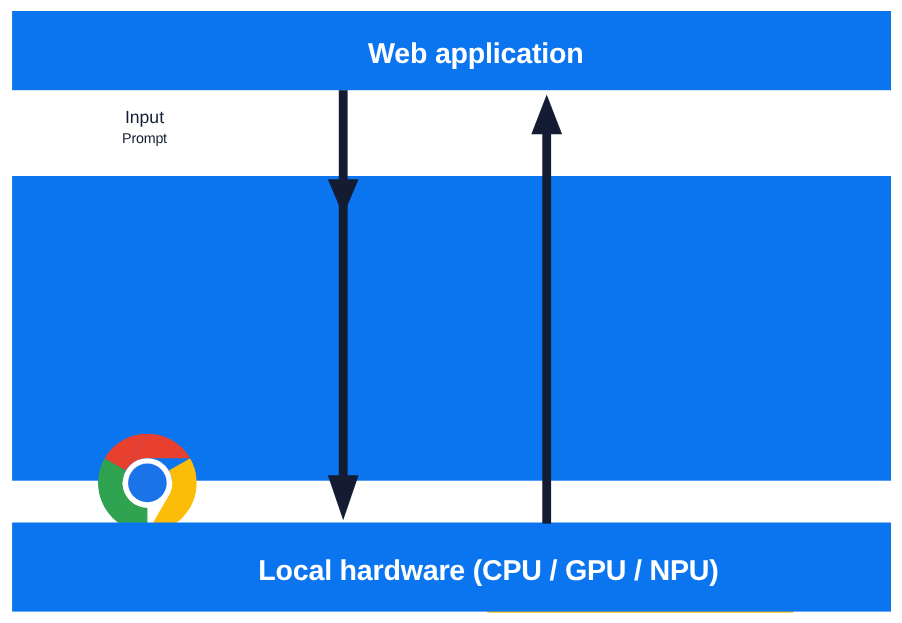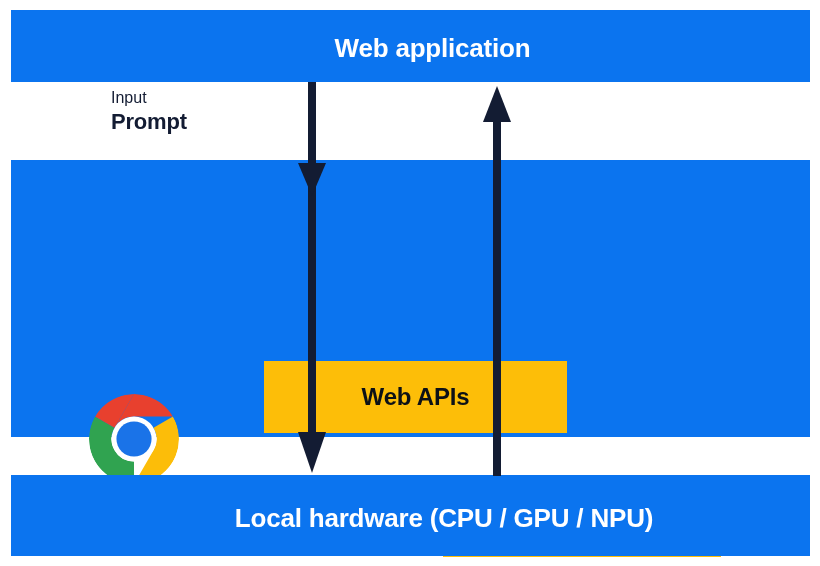--- a/index.html
+++ b/index.html
@@ -64,28 +64,28 @@
     line-height: 1.24;
     white-space: nowrap;
   }
   .caption .caption-kind {
     display: block;
     font-size: 16px;
     font-weight: normal;
   }
   .caption .caption-value {
     display: block;
-    font-size: 22px;
-    font-weight: bold;
+    font-size: 13px;
+    font-weight: normal;
     letter-spacing: -0.2px;
   }
   #caption-input {
     left: 111px;
-    top: 88px;
-    text-align: left;
+    top: 98px;
+    text-align: center;
   }
   #caption-output {
     right: 42px;
     top: 98px;
     text-align: right;
   }
 
   
   .arrow-svg {
     position: absolute;
@@ -179,23 +179,20 @@
         <path d="M6.7 25 A50 50 0 0 1 50 0 L28.3 37.5 Z" fill="#e8402e"></path>
 
         <circle cx="50" cy="50" r="25" fill="#ffffff"></circle>
 
         <circle cx="50" cy="50" r="19.5" fill="#1a73e8"></circle>
       </g>
     </svg>
 
     <div id="browser-label">Browser</div>
 
-    <div class="api-box" id="box-web-apis">
-      <span>Web APIs</span>
-    </div>
 
     <div class="api-box" id="box-builtin">
       <span>
         <span class="box-line">Built-in models</span>
         <span class="box-line">and runtime</span>
       </span>
     </div>
   </div>
 
   <div class="band" id="band-bottom">

